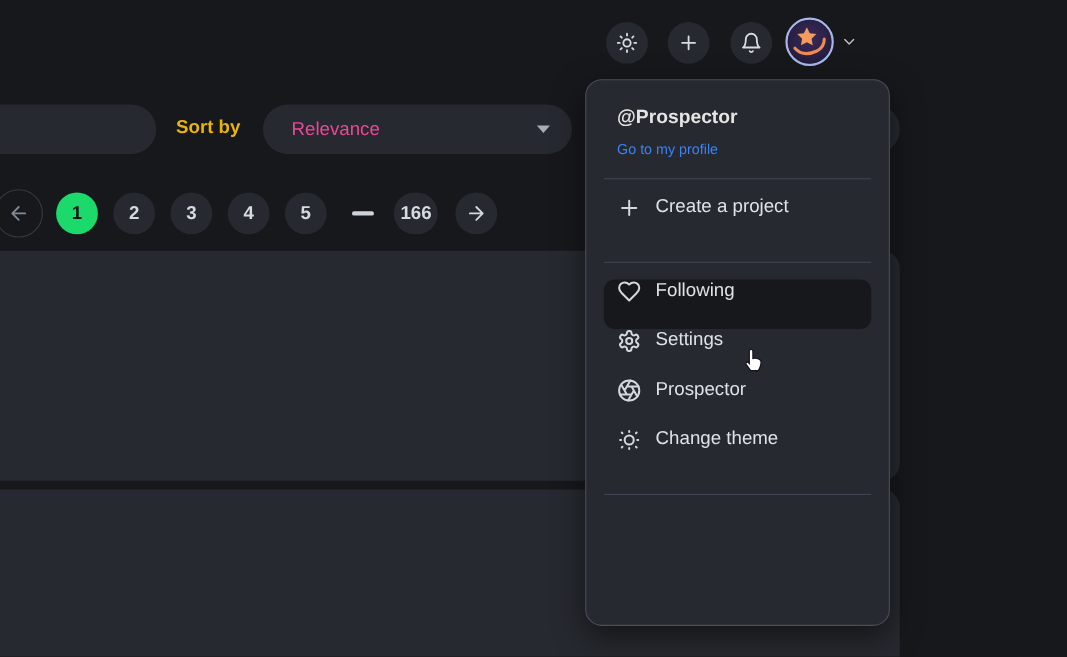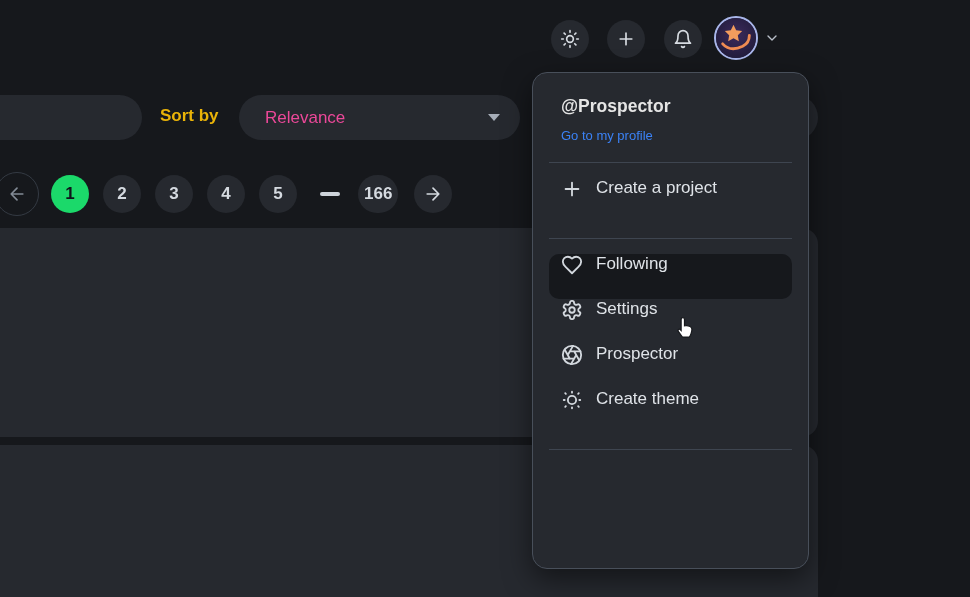--- a/index.html
+++ b/index.html
@@ -238,21 +238,21 @@
       <span>Prospector</span>
     </div>
 
     <div class="menu-item">
       <span class="mi-icon">
         <svg class="ico" width="22" height="22" viewBox="0 0 24 24">
           <circle cx="12" cy="12" r="4.5"></circle>
           <path d="M12 3v1M12 20v1M4.6 4.6l.7.7M18.7 18.7l.7.7M3 12h1M20 12h1M5.3 18.7l-.7.7M19.4 4.6l-.7.7" stroke-dasharray="0 0"></path>
         </svg>
       </span>
-      <span>Create theme</span>
+      <span>Change theme</span>
     </div>
 
     <div class="menu-divider"></div>
 
   </div>
 
   <div class="cursor">
     <svg width="27" height="27" viewBox="0 0 24 24">
       <path d="M9 11.5V4.8c0-.9.7-1.6 1.5-1.6s1.5.7 1.5 1.6v5.7l1.2-.2c.5-.1 2.5.2 3.8.8 1 .5 1.6 1.4 1.6 2.5 0 .9-.2 2.2-.7 3.6-.4 1.2-.9 2.2-1.3 2.8-.2.3-.5.5-.9.5h-4.9c-.4 0-.8-.2-1-.5l-3.3-4.6c-.4-.5-.3-1.2.2-1.6.4-.4 1.1-.4 1.5 0l.8.8z" fill="#ffffff" stroke="#16181c" stroke-width="1.1"></path>
     </svg>

